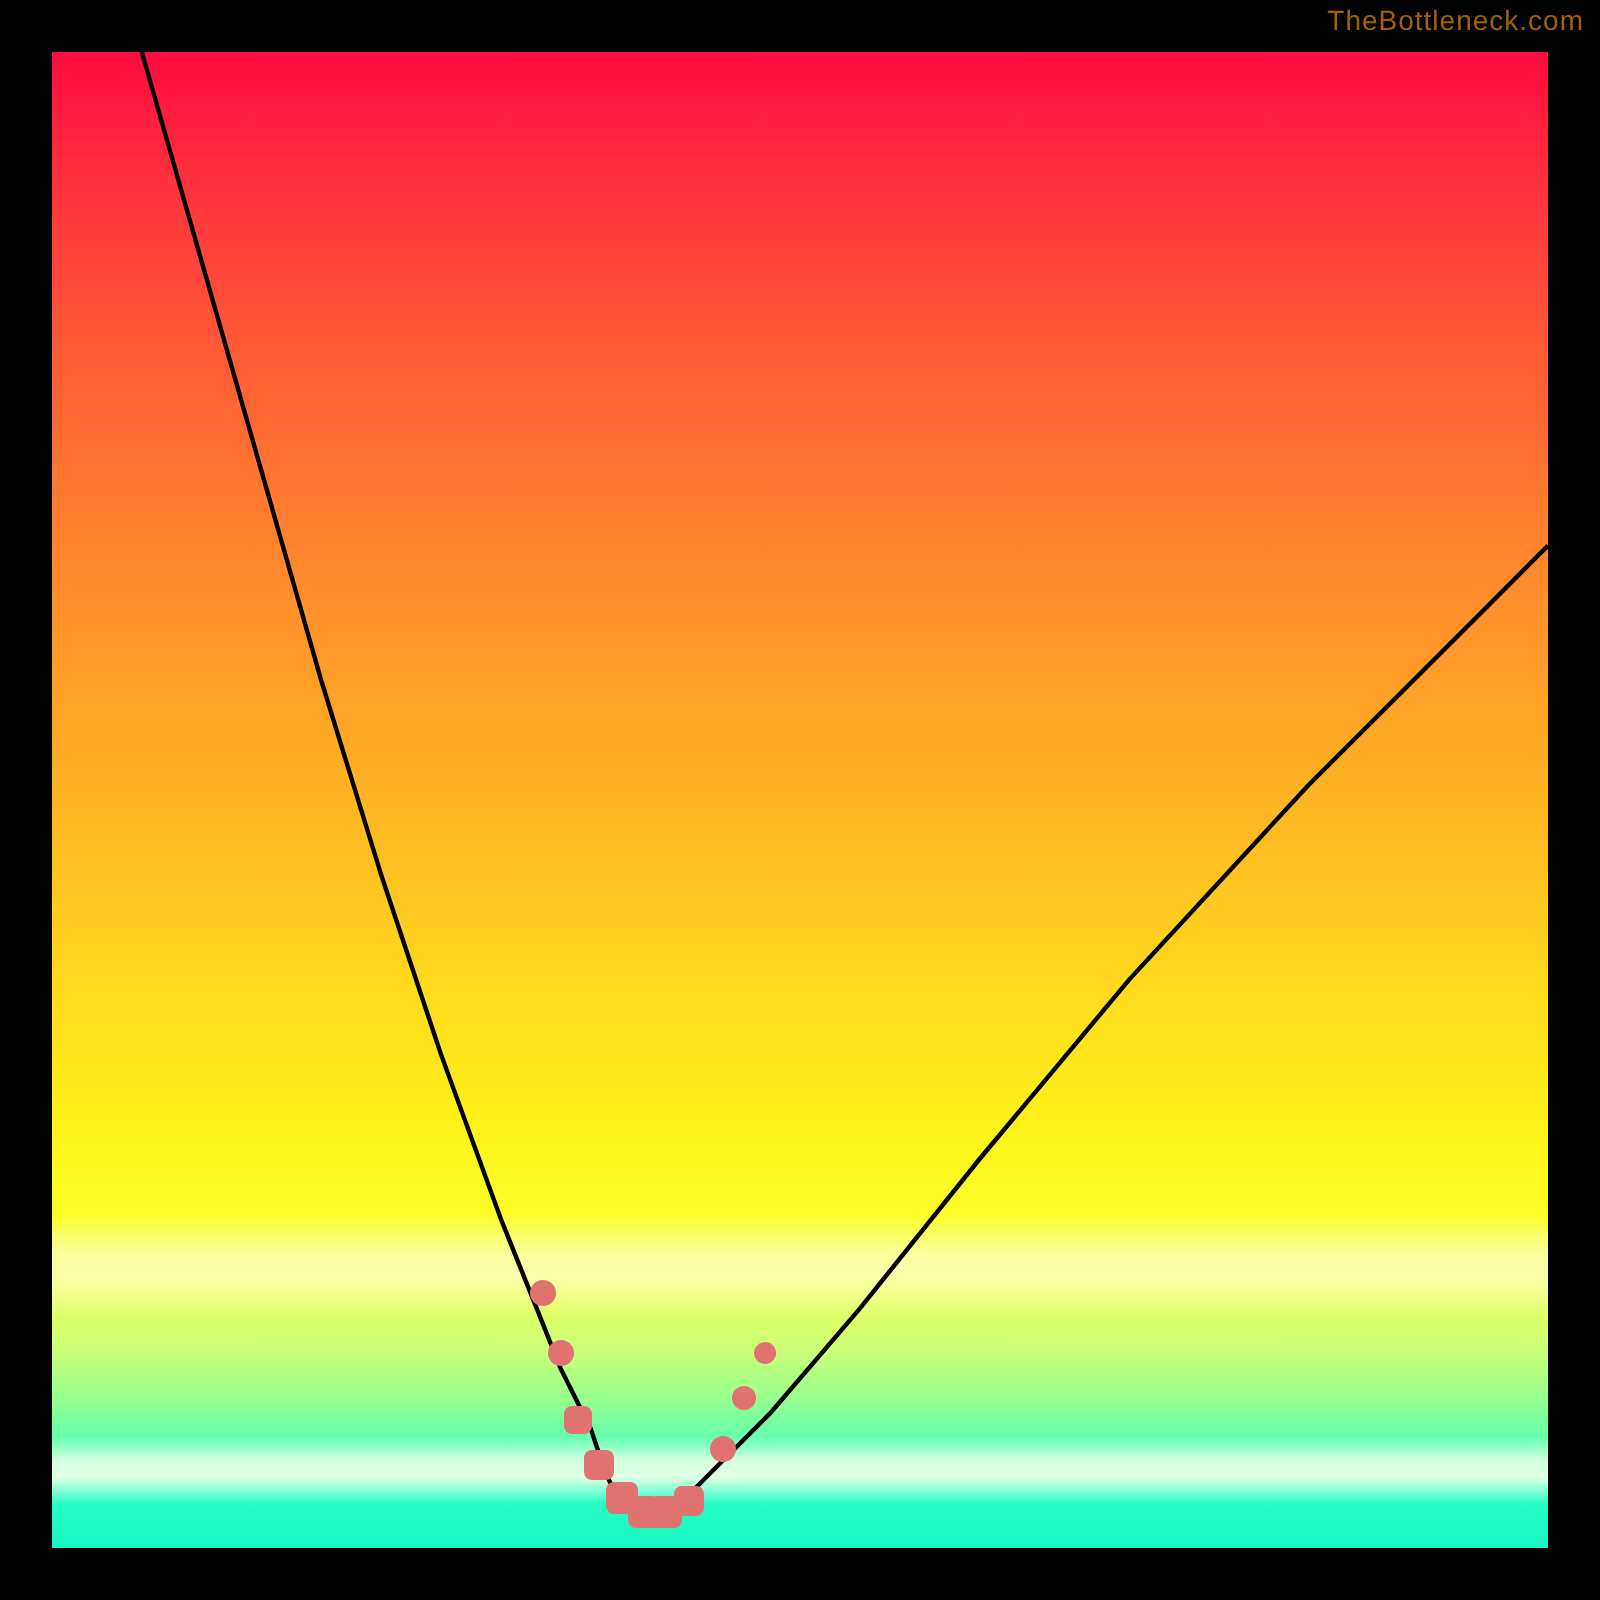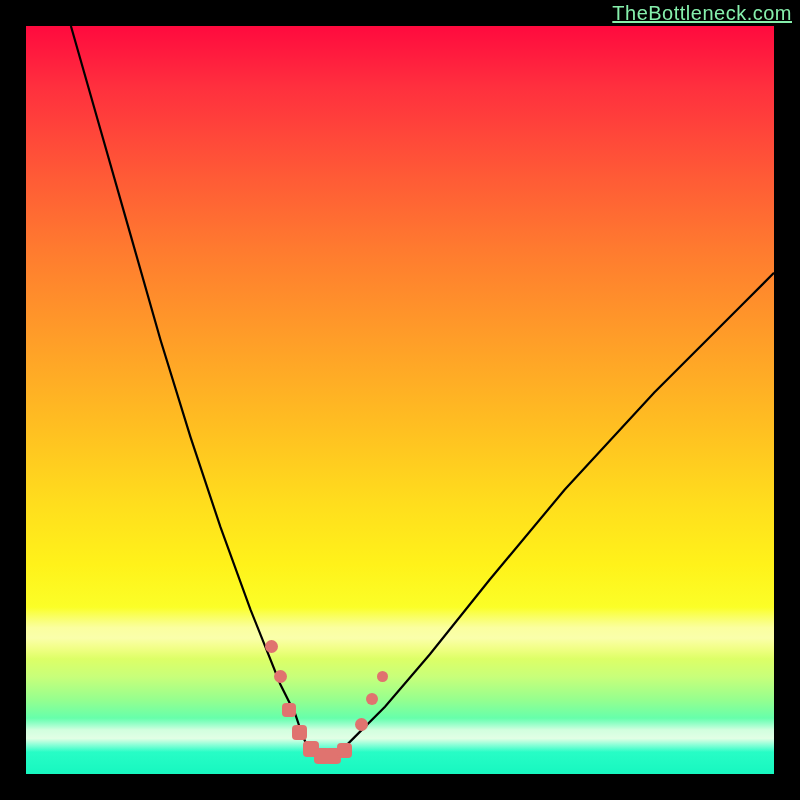--- a/index.html
+++ b/index.html
@@ -32,27 +32,26 @@
       #97ff8e 90%,
       #5dffb0 93%,
       #2dffc8 96%,
       #17f7c0 100%
     );
   }
   .watermark {
     position: absolute;
     top: 2px;
     right: 8px;
-    color: #86efac;
-    font-size: 20px;
+    color: #a16207;
+    font-size: 14px;
     font-weight: 500;
     letter-spacing: 0.5px;
     z-index: 10;
     user-select: none;
-    text-decoration: underline;
   }
   svg.curve {
     position: absolute;
     left: 0;
     top: 0;
     width: 748px;
     height: 748px;
     overflow: visible;
   }
   .curve-path {

